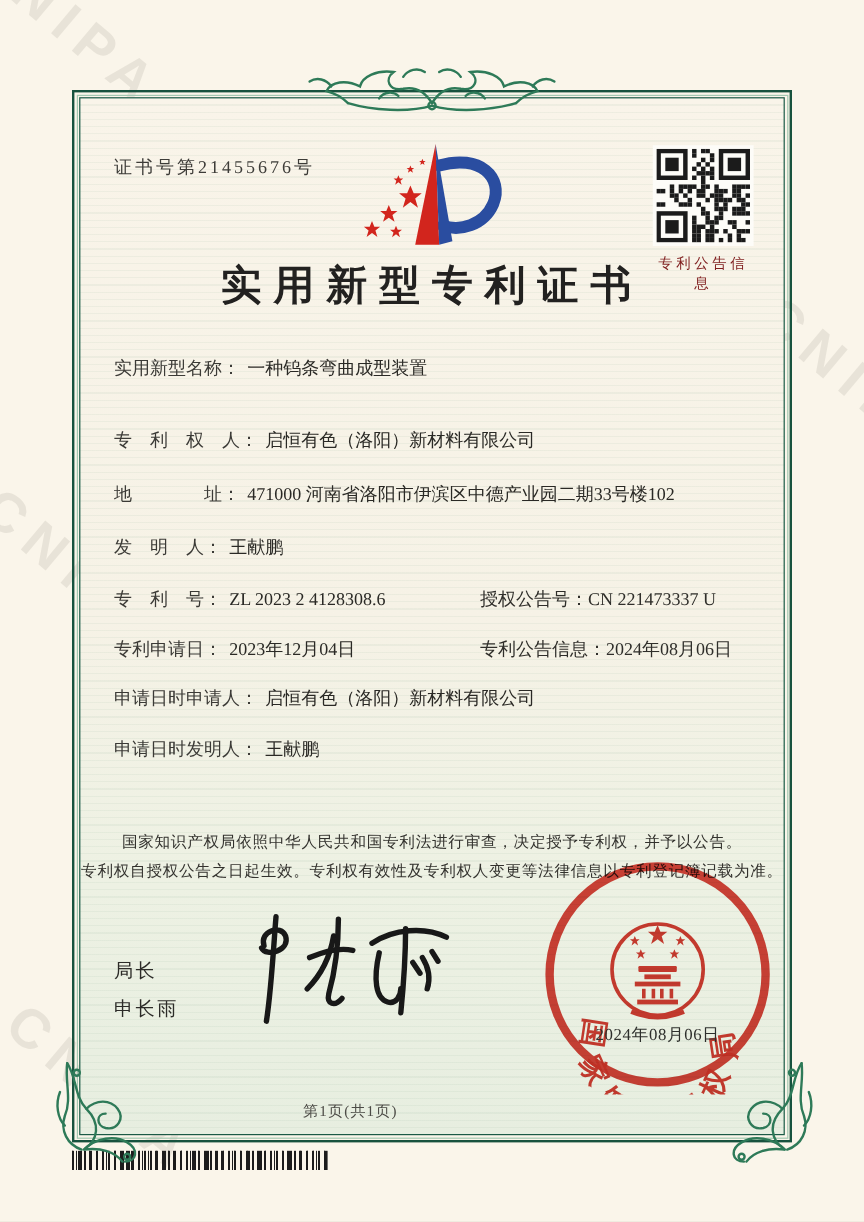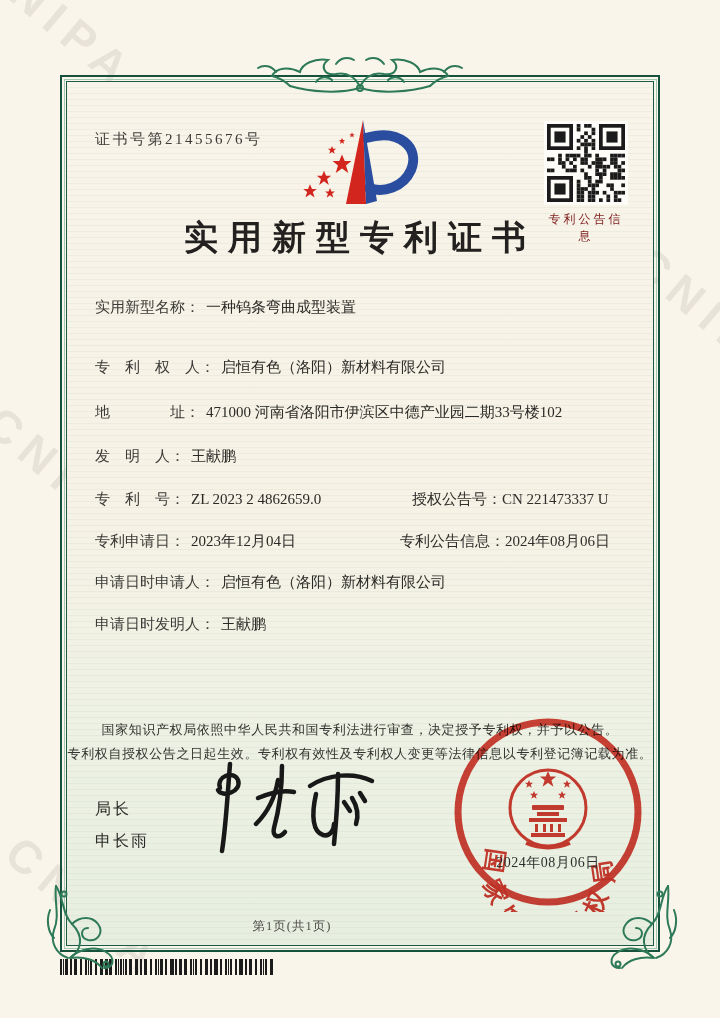--- a/index.html
+++ b/index.html
@@ -47,21 +47,21 @@
     font-size:34px;font-weight:bold;letter-spacing:10px;color:#222120;
   }
   
   .row{position:absolute;left:95px;font-size:15px;white-space:nowrap;}
   .row .lbl{color:#3b3a36;}
   .row .val{color:#2a2925;margin-left:6px;}
   .col2{position:absolute;left:400px;font-size:15px;white-space:nowrap;}
   
   .statement{
     position:absolute;left:62px;top:690px;width:596px;
-    font-size:13px;line-height:24px;letter-spacing:0.6px;color:#33322e;text-align:center;margin-top:28px;
+    font-size:13px;line-height:24px;letter-spacing:0.6px;color:#33322e;text-align:center;
   }
   
   .signer-title{position:absolute;left:95px;top:799px;font-size:16px;letter-spacing:2px;color:#2c2b28;}
   .signer-name{position:absolute;left:95px;top:831px;font-size:16px;letter-spacing:2px;color:#2c2b28;}
   .signature{position:absolute;left:182px;top:758px;}
   .seal{position:absolute;left:448px;top:712px;mix-blend-mode:multiply;opacity:0.93;}
   
   .page-info{position:absolute;left:0;top:918px;width:584px;text-align:center;font-size:12.5px;letter-spacing:1px;color:#4c4b46;}
   .barcode{
     position:absolute;left:60px;top:959px;width:213px;height:16px;
@@ -299,23 +299,23 @@
   <div class="row" style="top:358px;">
     <span class="lbl">专　利　权　人：</span><span class="val">启恒有色（洛阳）新材料有限公司</span>
   </div>
   <div class="row" style="top:403px;">
     <span class="lbl">地　　　　址：</span><span class="val">471000 河南省洛阳市伊滨区中德产业园二期33号楼102</span>
   </div>
   <div class="row" style="top:447px;">
     <span class="lbl">发　明　人：</span><span class="val">王献鹏</span>
   </div>
   <div class="row" style="top:490px;">
-    <span class="lbl">专　利　号：</span><span class="val">ZL 2023 2 4862659.0</span>
-  </div>
-  <div class="col2" style="top:490px;margin-left:12px;">
+    <span class="lbl">专　利　号：</span><span class="val">ZL 2023 2 4128308.6</span>
+  </div>
+  <div class="col2" style="top:490px;">
     <span class="lbl">授权公告号：</span><span class="val">CN 221473337 U</span>
   </div>
   <div class="row" style="top:532px;">
     <span class="lbl">专利申请日：</span><span class="val">2023年12月04日</span>
   </div>
   <div class="col2" style="top:532px;">
     <span class="lbl">专利公告信息：</span><span class="val">2024年08月06日</span>
   </div>
   <div class="row" style="top:573px;">
     <span class="lbl">申请日时申请人：</span><span class="val">启恒有色（洛阳）新材料有限公司</span>

